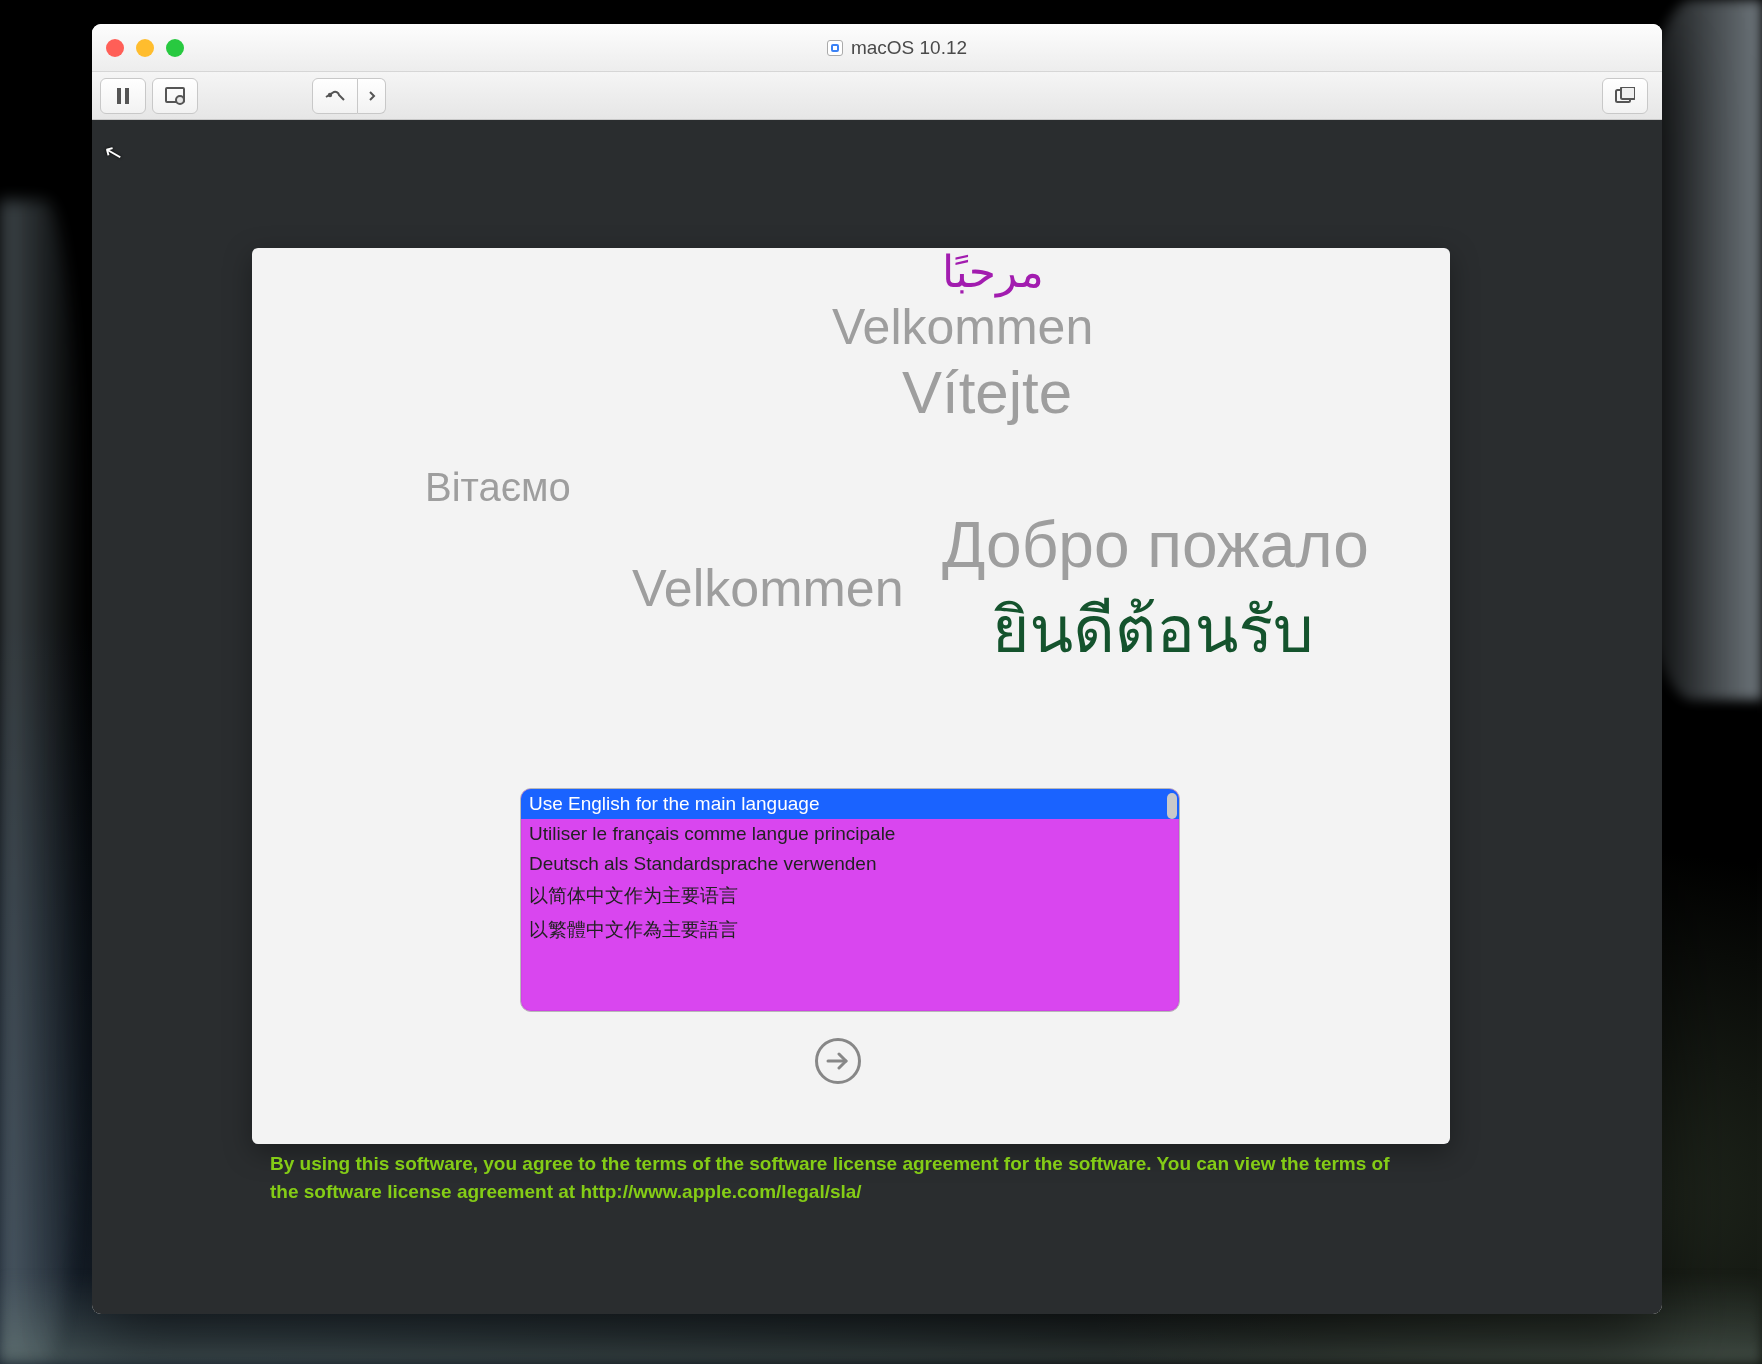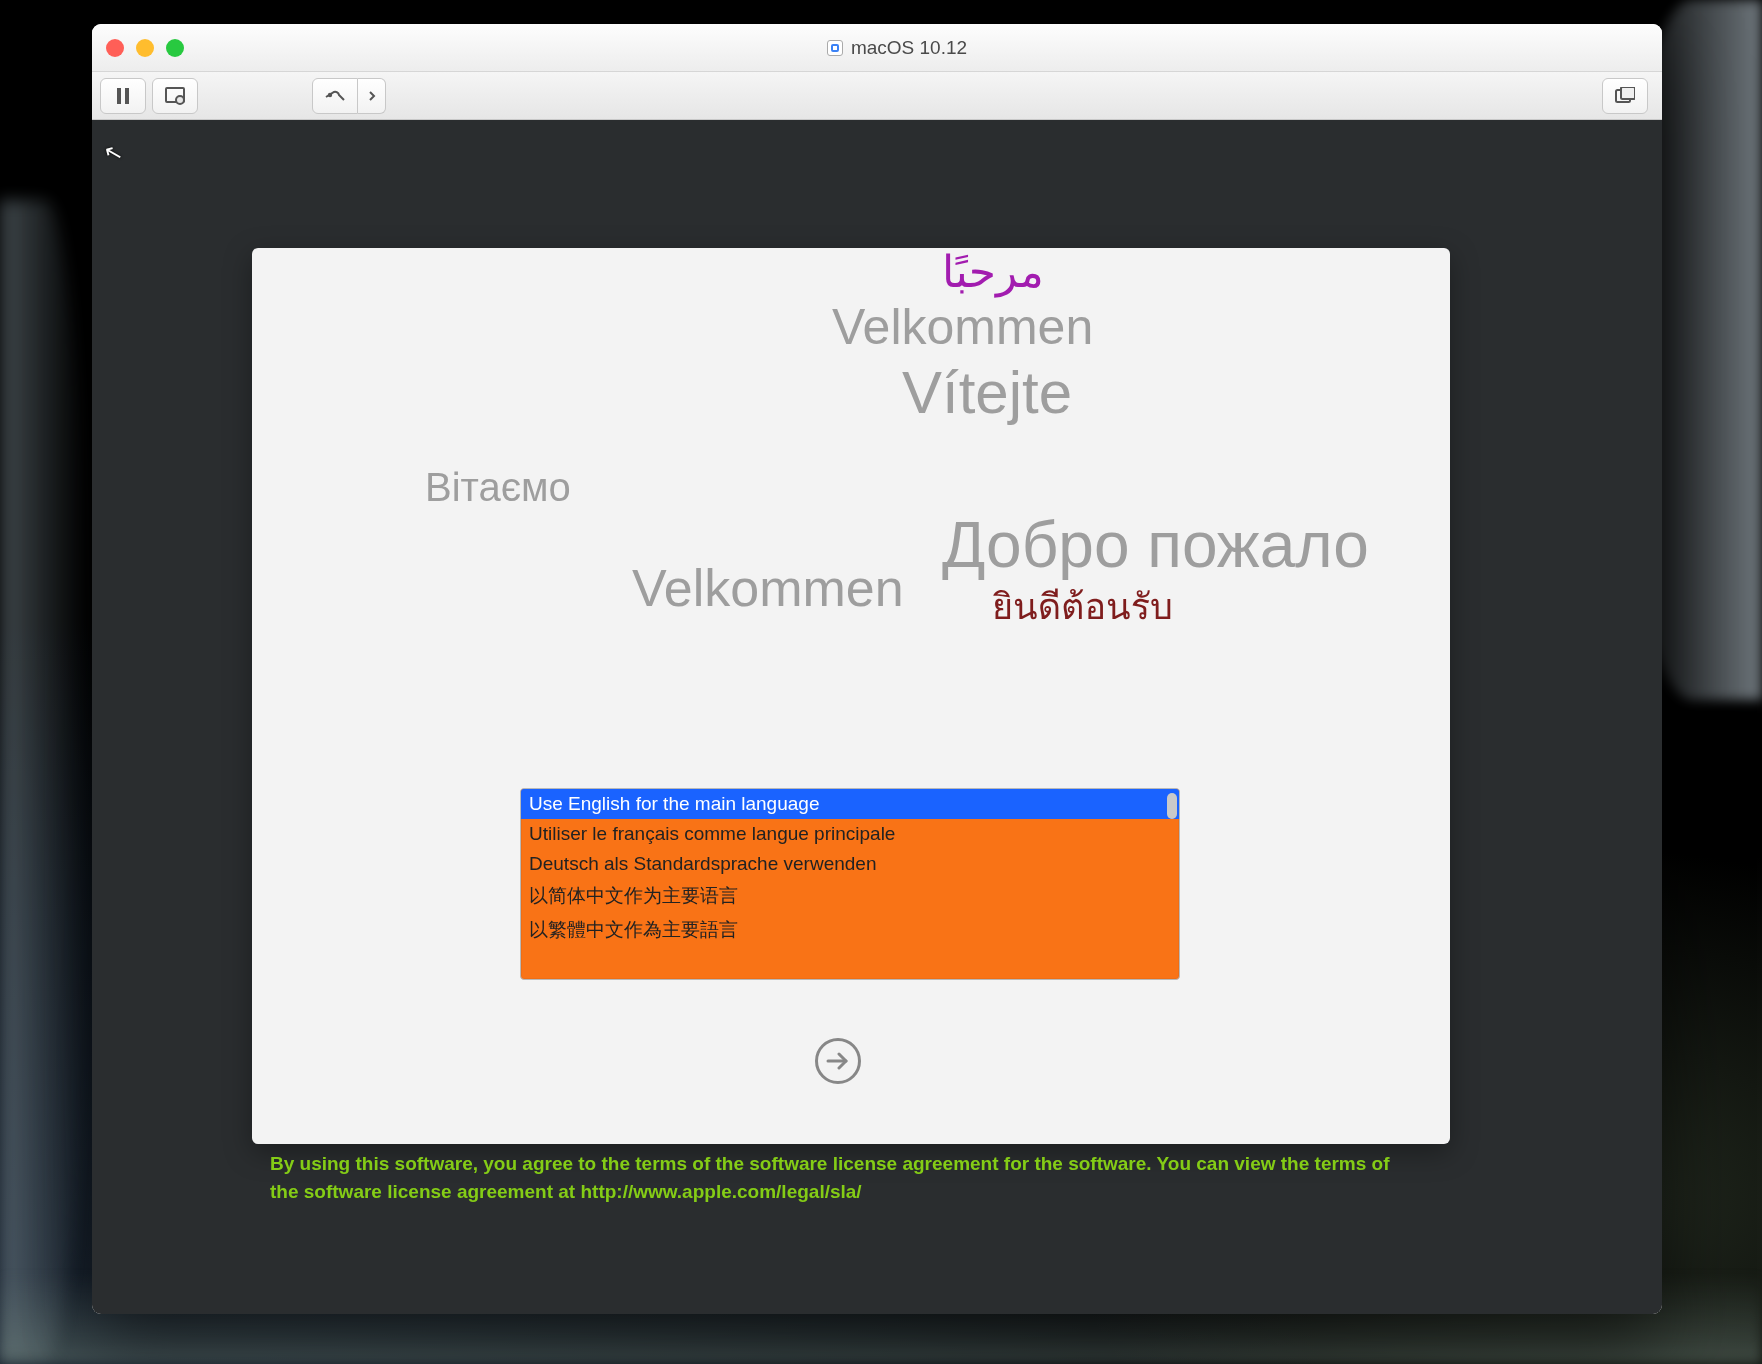--- a/index.html
+++ b/index.html
@@ -68,26 +68,26 @@
   }
   .cloud { position:absolute; width:100%; height:560px; top:0; left:0; overflow:hidden;}
   .wword { position:absolute; color:#9e9e9e; white-space:nowrap; font-weight:300;}
   .w1{left:190px; top:0px;  font-size:56px;}
   .w2{left:690px; top:-2px;  font-size:44px; color:#a21caf;}
   .w3{left:580px; top:50px; font-size:50px;}
   .w4{left:650px; top:110px;font-size:60px;}
   .w6{left:130px; top:217px;font-size:40px;margin-left:43px;}
   .w7{left:380px; top:310px;font-size:52px;}
   .w8{left:690px; top:260px;font-size:64px;}
-  .w9{left:740px; top:330px;font-size:36px; color:#7f1d1d;}
+  .w9{left:740px; top:330px;font-size:64px; color:#14532d;}
 
   
   .lang-box {
-    position:absolute; left:268px; top:540px; width:660px; height:192px;
-    background:#f97316; border:1px solid #b8b8b8; border-radius:4px;
+    position:absolute; left:268px; top:540px; width:660px; height:224px;
+    background:#d946ef; border:1px solid #b8b8b8; border-radius:11px;
     box-shadow:inset 0 0 0 1px rgba(0,0,0,0.04);
     overflow:hidden;
   }
   .lang-list{height:100%; overflow:hidden;}
   .lang-item{padding:4px 8px; font-size:19px; color:#222; cursor:default;}
   .lang-item.selected{background:#1a63ff; color:#fff;}
   .lang-scroll-ind{position:absolute; right:2px; top:4px; width:10px; height:26px; background:#c9c9c9; border-radius:5px;}
 
   
   .continue-btn{

